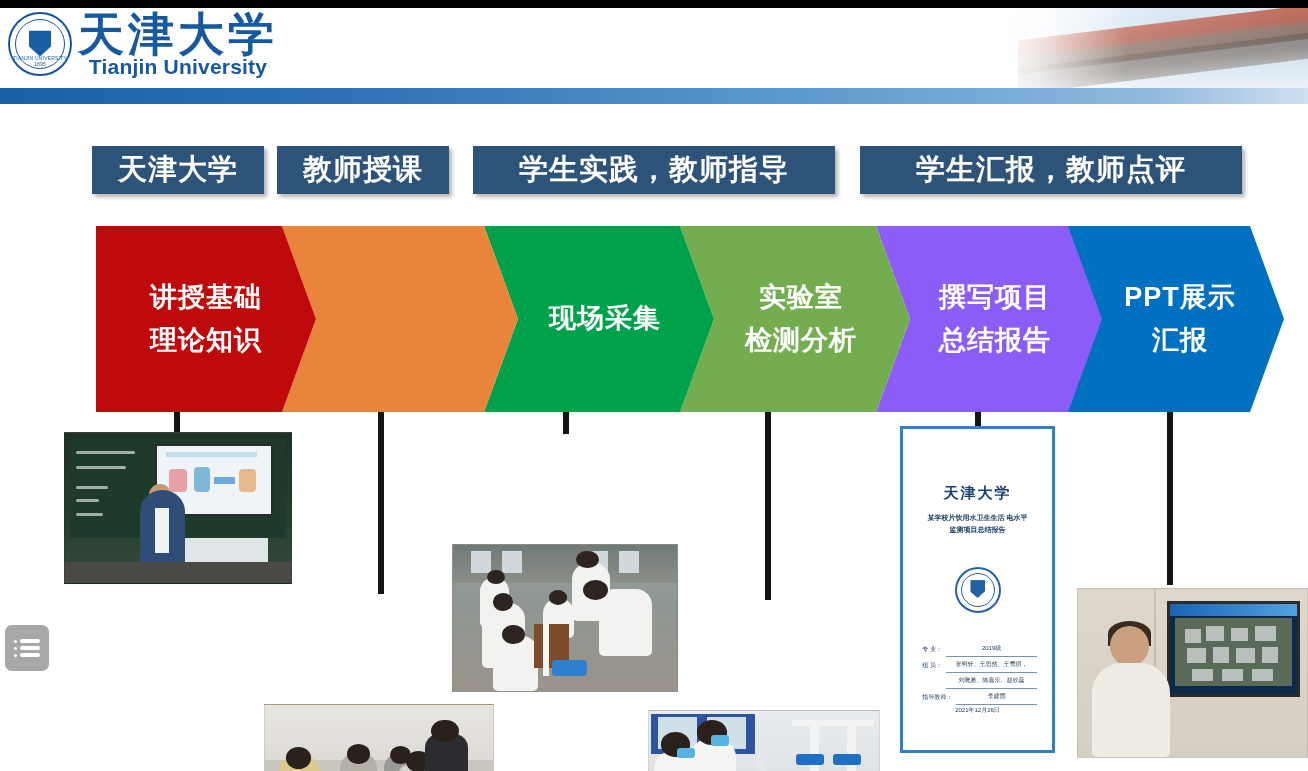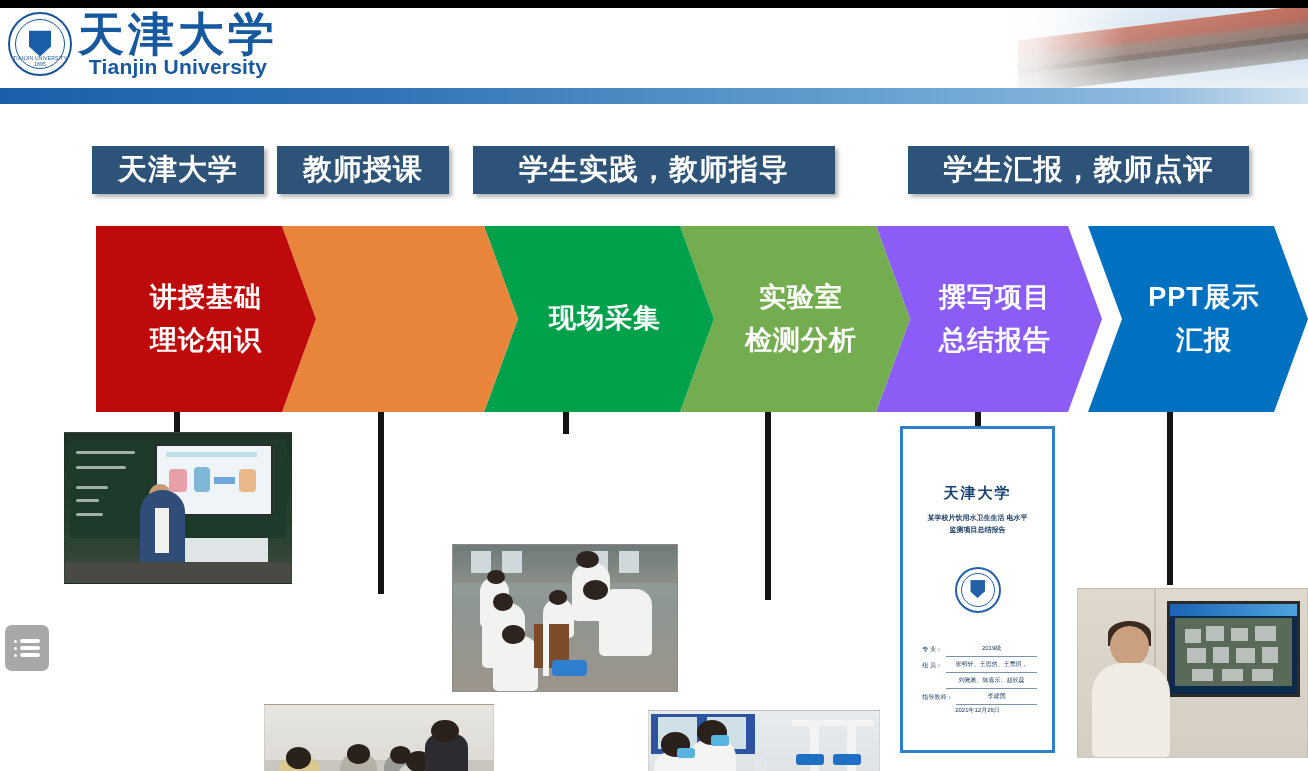--- a/index.html
+++ b/index.html
@@ -111,21 +111,21 @@
     position:absolute; top:0; height:48px;
     background:#2e5378;
     box-shadow:3px 3px 4px rgba(0,0,0,.30);
     display:flex; align-items:center; justify-content:center;
     color:#ffffff; font-size:29px; font-weight:700; letter-spacing:1px;
     white-space:nowrap;
   }
   #label-0 { left:92px;  width:172px; }
   #label-1 { left:277px; width:172px; }
   #label-2 { left:473px; width:362px; }
-  #label-3 { left:860px; width:341px;margin-left:48px; }
+  #label-3 { left:860px; width:382px; }
 
   
   .chevrons { position:absolute; left:96px; top:122px; width:1196px; height:224px; }
   .chev {
     position:absolute; top:0; height:186px;
     display:flex; flex-direction:column; align-items:center; justify-content:center;
     color:#ffffff; font-size:27px; font-weight:700; letter-spacing:1px;
     line-height:1.45;
     clip-path:polygon(0 0, calc(100% - 34px) 0, 100% 50%, calc(100% - 34px) 100%, 0 100%, 34px 50%);
     padding-left:12px;
@@ -282,21 +282,21 @@
       <span class="l1">现场采集</span>
     </div>
     <div class="chev" id="chev-3" style="background: rgb(116, 173, 80); left: 584px; width: 230px; z-index: 7;">
       <span class="l1">实验室</span>
       <span class="l2">检测分析</span>
     </div>
     <div class="chev" id="chev-4" style="background: #8b5cf6; left: 780px; width: 226px; z-index: 6;">
       <span class="l1">撰写项目</span>
       <span class="l2">总结报告</span>
     </div>
-    <div class="chev" id="chev-5" style="background: rgb(0, 112, 192); left: 992px; width: 220px; z-index: 5;">
+    <div class="chev" id="chev-5" style="background: rgb(0, 112, 192); left: 968px; width: 220px; z-index: 5;">
       <span class="l1">PPT展示</span>
       <span class="l2">汇报</span>
     </div>
   </div>
 
   <div class="connector" style="left:174px; top:308px; height:48px;"></div>
   <div class="connector" style="left:378px; top:308px; height:182px;"></div>
   <div class="connector" style="left:563px; top:308px; height:22px;"></div>
   <div class="connector" style="left:765px; top:308px; height:188px;"></div>
   <div class="connector" style="left:975px; top:308px; height:14px;"></div>

